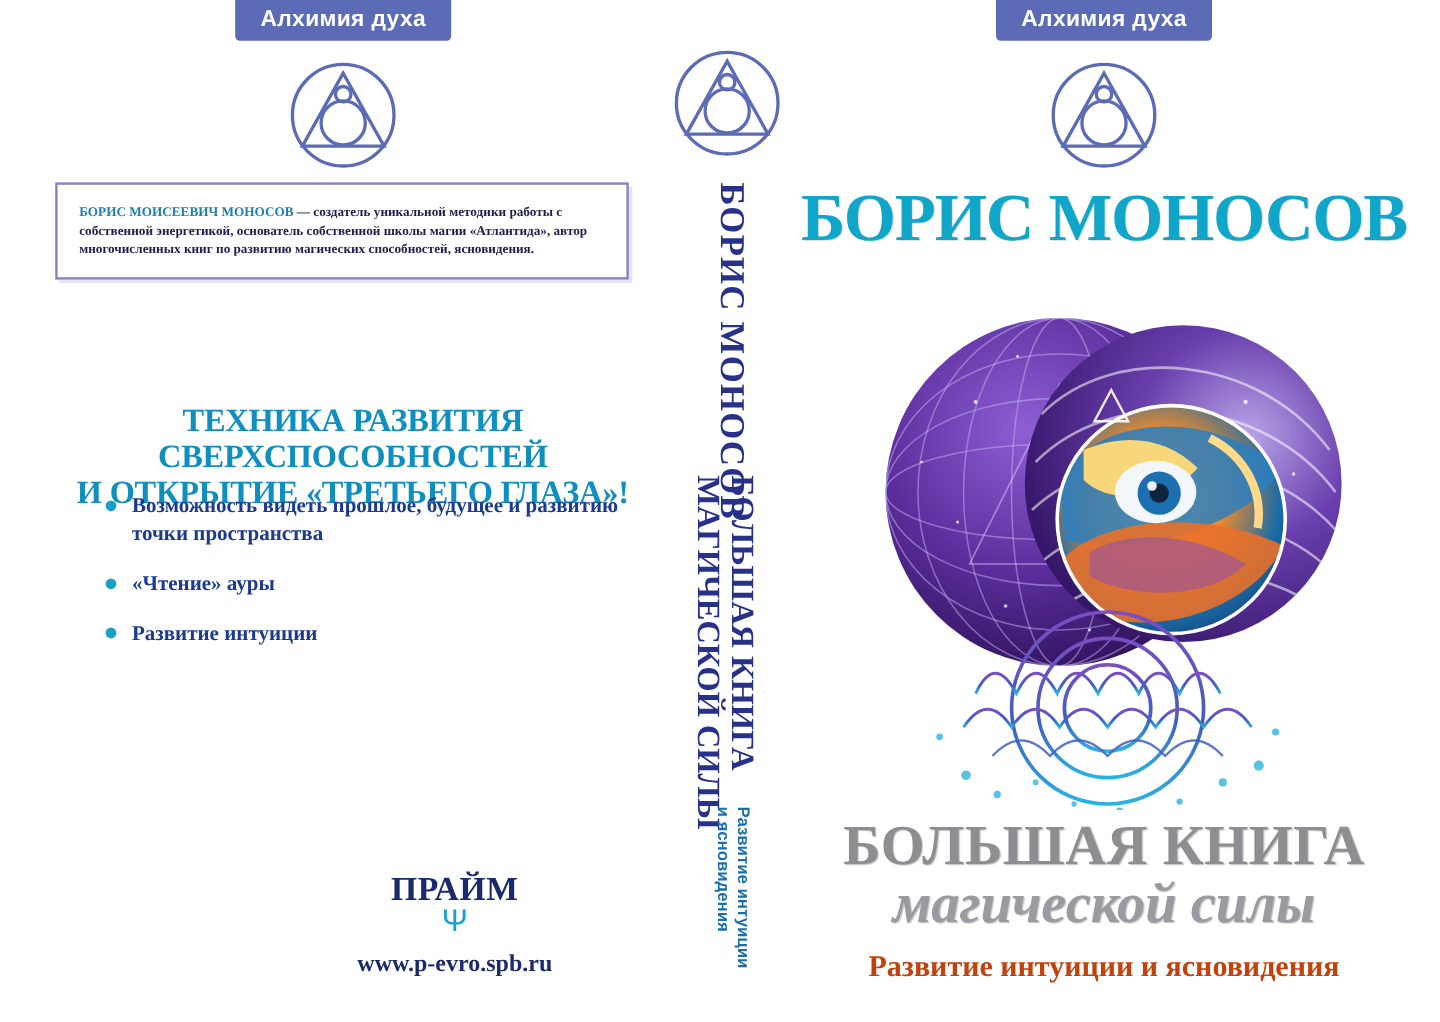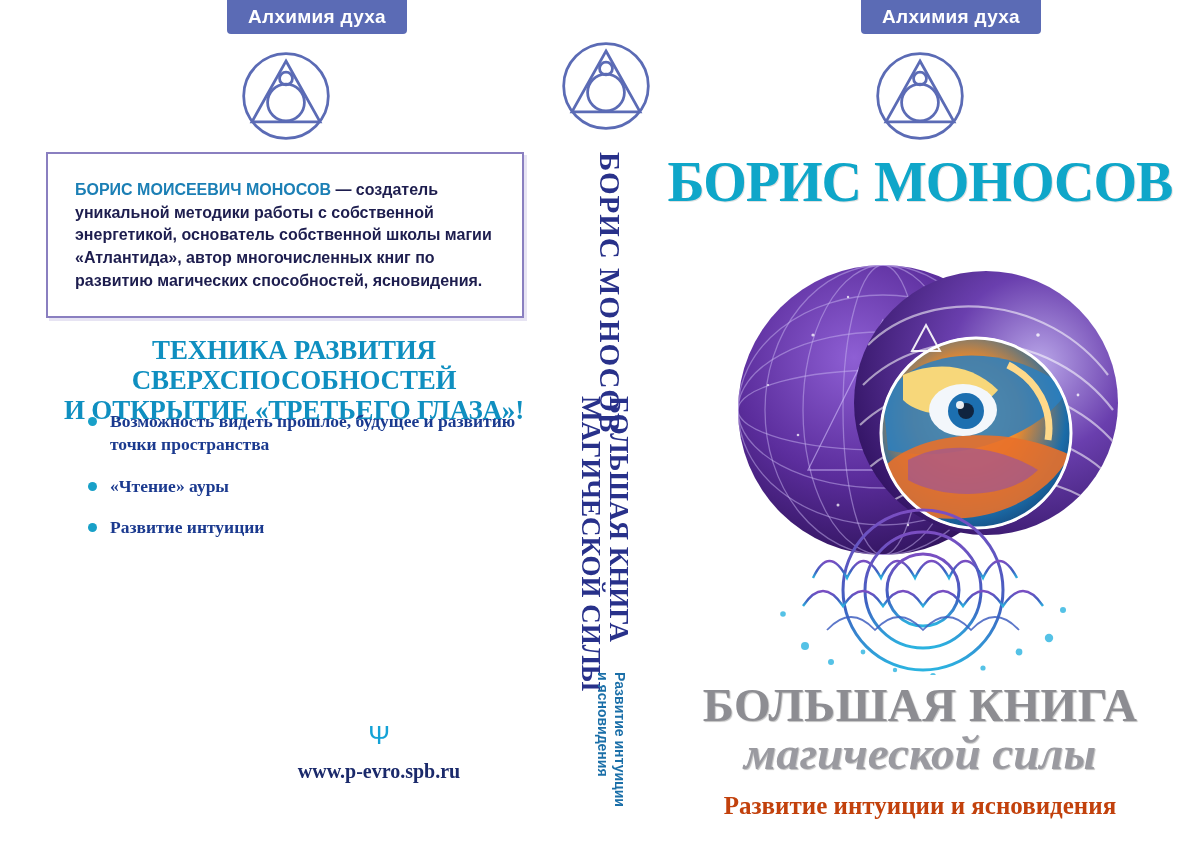--- a/index.html
+++ b/index.html
@@ -26,21 +26,20 @@
     position: absolute;
     background: #5b6bb5;
     color: #ffffff;
     font-weight: bold;
     text-align: center;
     letter-spacing: .3px;
     border-radius: 0 0 4px 4px;
     font-size: 19px;
     line-height: 34px;
     height: 34px;
-    margin-left: 31px;
   }
   .emblem {
     position: absolute;
     width: 92px; height: 92px;
   }
 
   
   #back-cover {
     position: absolute;
     left: 26px; top: 0;
@@ -49,23 +48,23 @@
   #author-box {
     position: absolute;
     left: 20px; top: 152px;
     width: 478px;
     border: 2px solid #8a7fc0;
     background: #ffffff;
     padding: 16px 18px 14px 18px;
     box-shadow: 3px 3px 0 #e7e4f3;
   }
   #author-box p {
-    margin: 9px;
-    font-family: Liberation Sans, sans-serif;
-    font-size: 16px;
+    margin: 0;
+    font-family: Liberation Serif, serif;
+    font-size: 11px;
     line-height: 1.42;
     color: #2b2b6b;
     font-weight: bold;
   }
   #author-box .name {
     color: #1b7fb5;
     font-weight: bold;
   }
   #author-box .rest {
     font-weight: bold;
@@ -284,20 +283,21 @@
     </div>
 
     <ul id="bullet-list">
       <li>Возможность видеть прошлое, будущее и развитию точки пространства</li>
       <li>«Чтение» ауры</li>
       <li>Развитие интуиции</li>
     </ul>
 
 
     <div id="publisher">
+      <div id="publisher-name">ПРАЙМ</div>
       <div id="publisher-mark">Ψ</div>
       <div id="publisher-url">www.p-evro.spb.ru</div>
     </div>
   </div>
 
   <div id="spine">
 
     <div class="emblem" style="left:8px; top:40px; width:92px; height:92px;">
       <svg viewBox="0 0 100 100" width="92" height="92">
         <circle cx="50" cy="50" r="46" fill="none" stroke="#5b6bb5" stroke-width="3"></circle>

